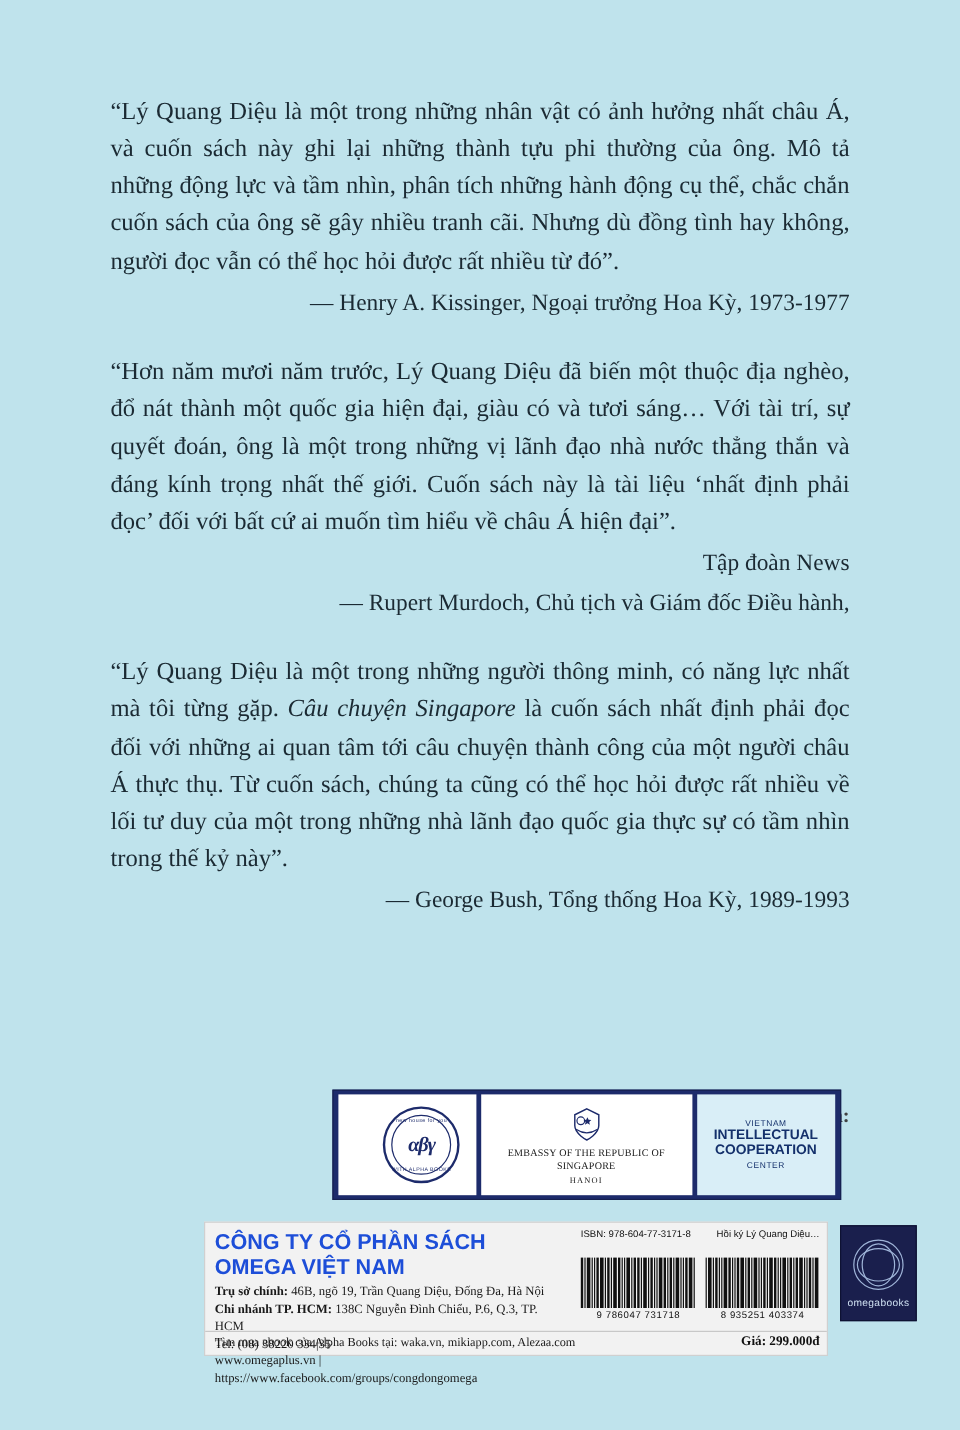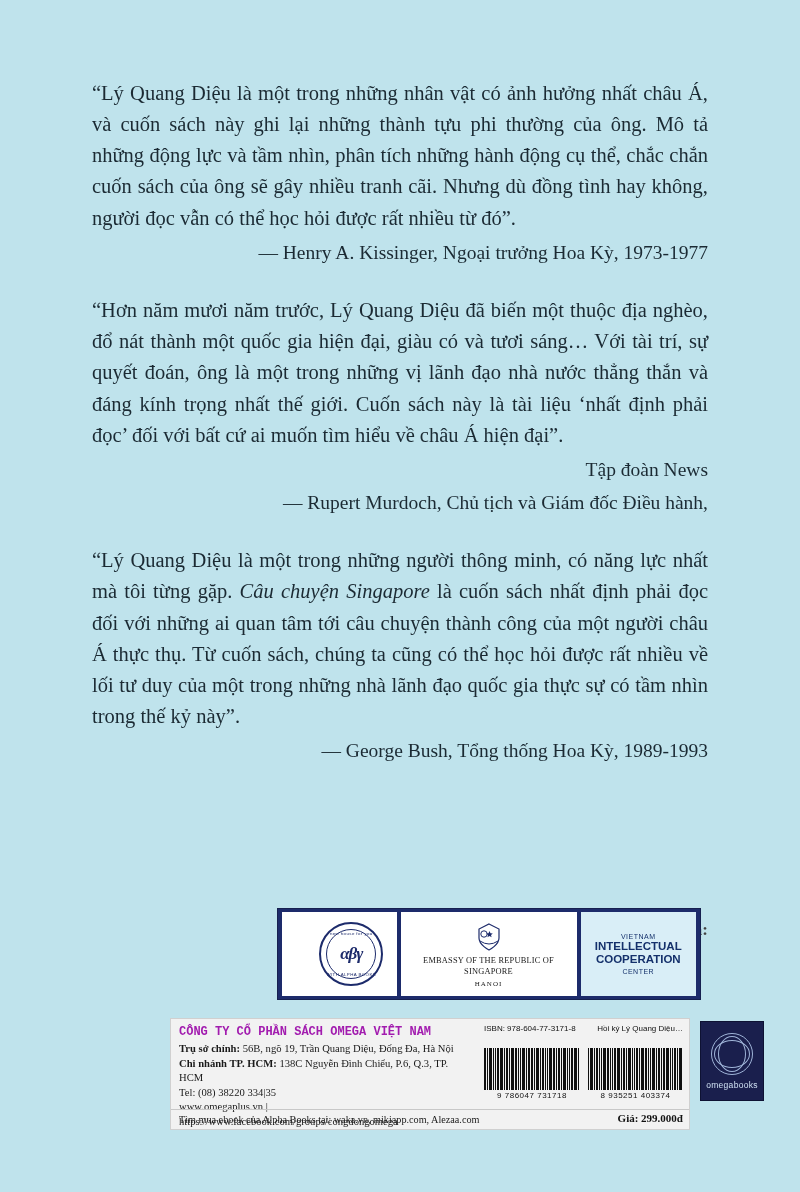--- a/index.html
+++ b/index.html
@@ -189,24 +189,24 @@
     border: 1px solid #d0d0d0;
     box-sizing: border-box;
     display: flex;
   }
   .footer-left {
     width: 318px;
     padding: 6px 8px 4px 8px;
     box-sizing: border-box;
   }
   .footer-company {
-    font-family: Liberation Mono, monospace;
+    font-family: Liberation Sans, sans-serif;
     font-weight: bold;
-    font-size: 12px;
-    color: #a21caf;
+    font-size: 18px;
+    color: #1d4ed8;
     margin-bottom: 3px;
   }
   .footer-line {
     font-family: "Liberation Serif", serif;
     font-size: 10.6px;
     color: #1a1a1a;
     line-height: 1.38;
   }
   .footer-line b { font-weight: bold; }
   .footer-right {
@@ -372,21 +372,21 @@
       <div class="vic-2">INTELLECTUAL</div>
       <div class="vic-2">COOPERATION</div>
       <div class="vic-3">CENTER</div>
     </div>
 
   </div>
 
   <div class="footer">
     <div class="footer-left">
       <div class="footer-company">CÔNG TY CỔ PHẦN SÁCH OMEGA VIỆT NAM</div>
-      <div class="footer-line"><b>Trụ sở chính:</b><span> 56B, ngõ 19, Trần Quang Diệu, Đống Đa, Hà Nội</span></div>
+      <div class="footer-line"><b>Trụ sở chính:</b><span> 46B, ngõ 19, Trần Quang Diệu, Đống Đa, Hà Nội</span></div>
       <div class="footer-line"><b>Chi nhánh TP. HCM:</b><span> 138C Nguyễn Đình Chiểu, P.6, Q.3, TP. HCM</span></div>
       <div class="footer-line">Tel: (08) 38220 334|35</div>
       <div class="footer-line">www.omegaplus.vn | https://www.facebook.com/groups/congdongomega</div>
     </div>
 
     <div class="footer-right">
       <div class="isbn-row">
         <span>ISBN: 978-604-77-3171-8</span>
         <span>Hồi ký Lý Quang Diệu…</span>
       </div>

